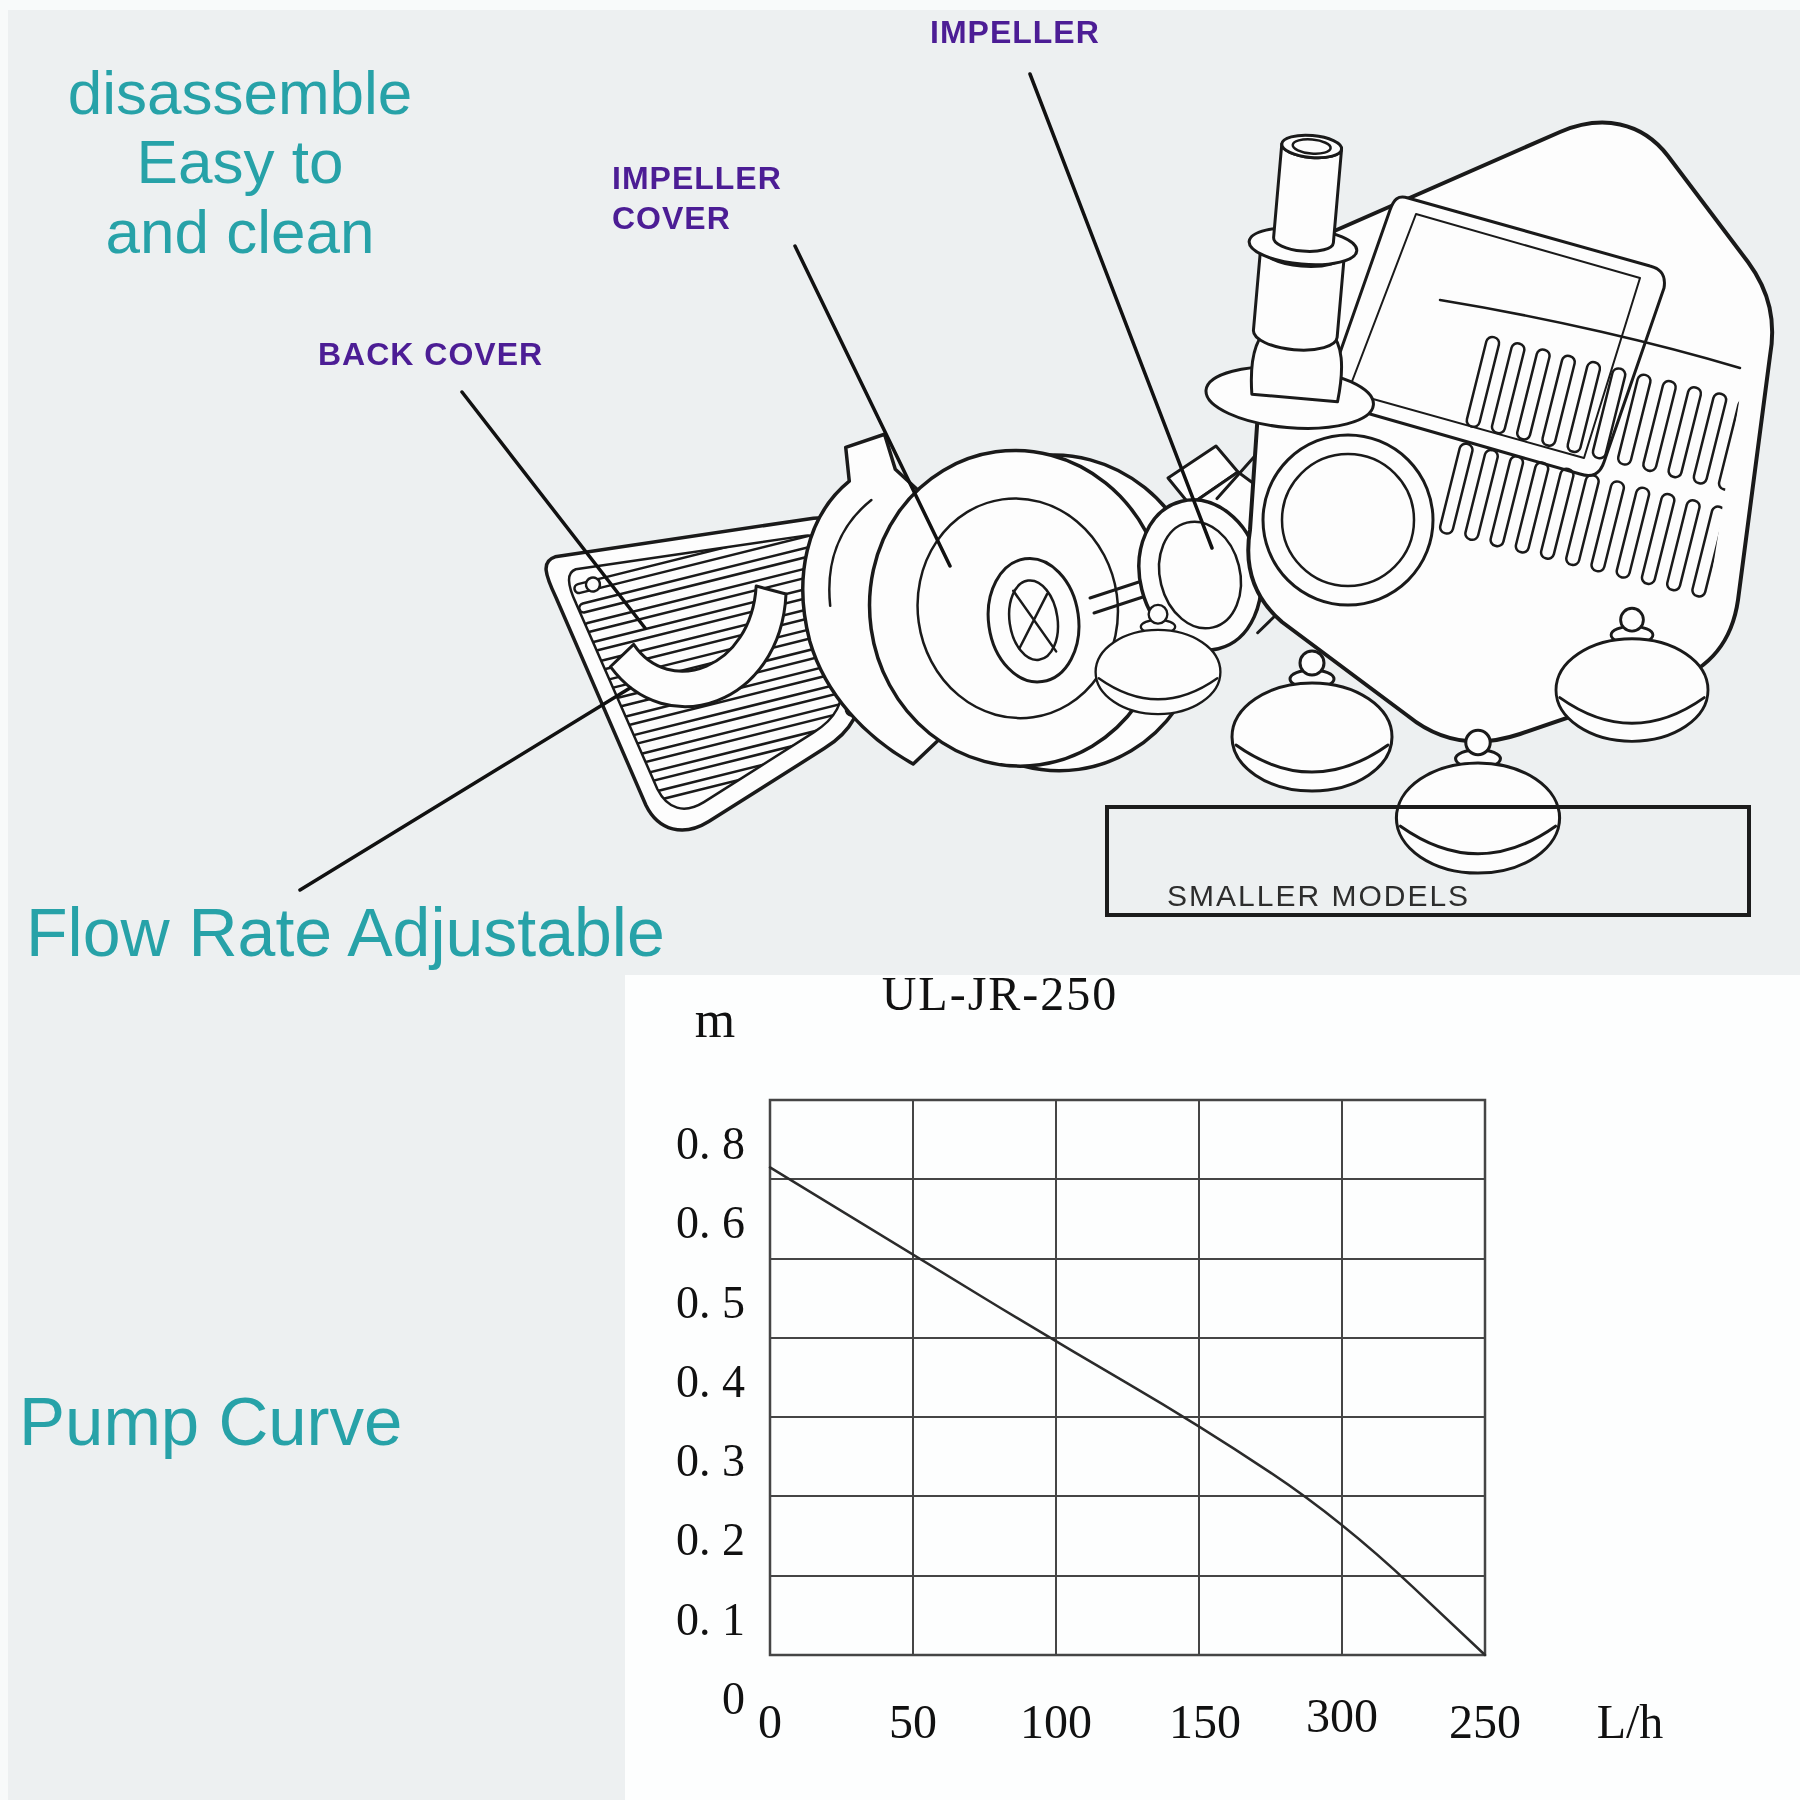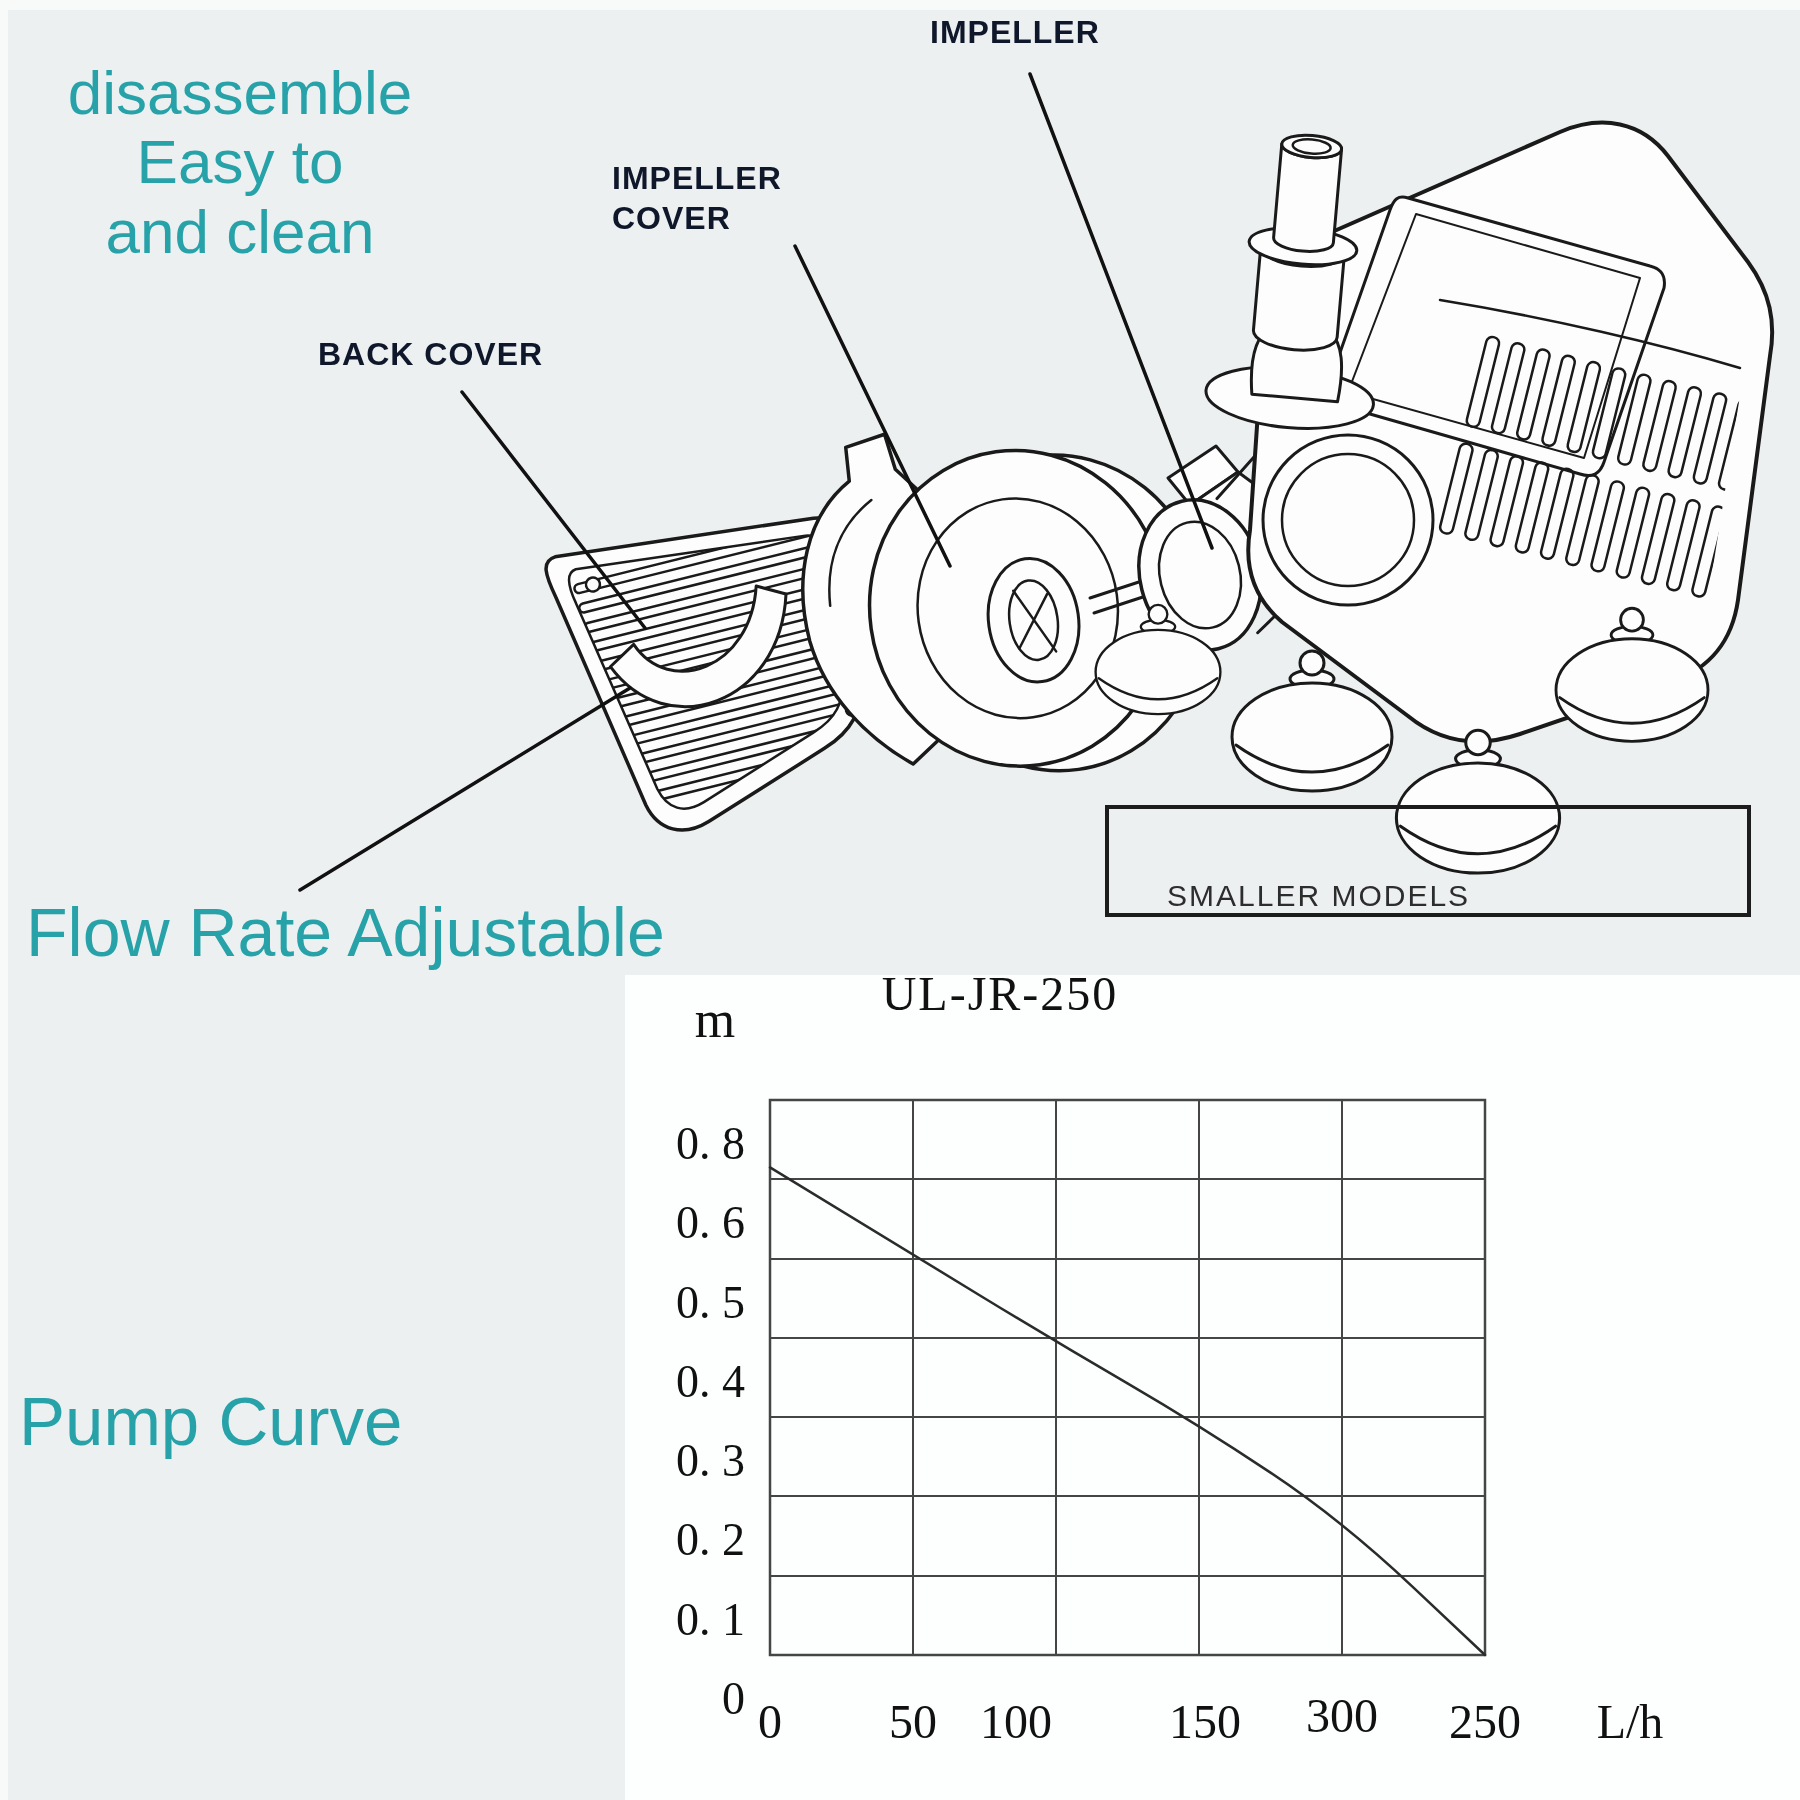--- a/index.html
+++ b/index.html
@@ -11,21 +11,21 @@
   .abs{position:absolute;}
   .teal{
     color:#27a2a8;
     font-family:"Liberation Sans", sans-serif;
     font-weight:400;
   }
   .part-lbl{
     font-family:"Liberation Sans", sans-serif;
     font-weight:700;
     font-size:32px;
-    color:#0f172a;
+    color:#4c1d95;
     letter-spacing:1px;
     white-space:nowrap;
   }
   .serif{
     font-family:"Liberation Serif","DejaVu Serif", serif;
     color:#111;
     white-space:nowrap;
   }
   .ytick{
     width:165px;text-align:right;font-size:46px;height:60px;line-height:60px;margin-top:44px;
@@ -244,17 +244,17 @@
 <div class="abs serif ytick" style="left:580px;top:1149px">0. 6</div>
 <div class="abs serif ytick" style="left:580px;top:1229px">0. 5</div>
 <div class="abs serif ytick" style="left:580px;top:1308px">0. 4</div>
 <div class="abs serif ytick" style="left:580px;top:1387px">0. 3</div>
 <div class="abs serif ytick" style="left:580px;top:1466px">0. 2</div>
 <div class="abs serif ytick" style="left:580px;top:1546px">0. 1</div>
 <div class="abs serif ytick" style="left:580px;top:1625px">0</div>
 
 <div class="abs serif xtick" style="left:690px;top:1692px">0</div>
 <div class="abs serif xtick" style="left:833px;top:1692px">50</div>
-<div class="abs serif xtick" style="left:936px;top:1692px">100</div>
+<div class="abs serif xtick" style="left:976px;top:1692px">100</div>
 <div class="abs serif xtick" style="left:1125px;top:1692px">150</div>
 <div class="abs serif xtick" style="left:1262px;top:1686px">300</div>
 <div class="abs serif xtick" style="left:1405px;top:1692px">250</div>
 <div class="abs serif xtick" style="left:1550px;top:1692px">L/h</div>
 
 </body></html>

